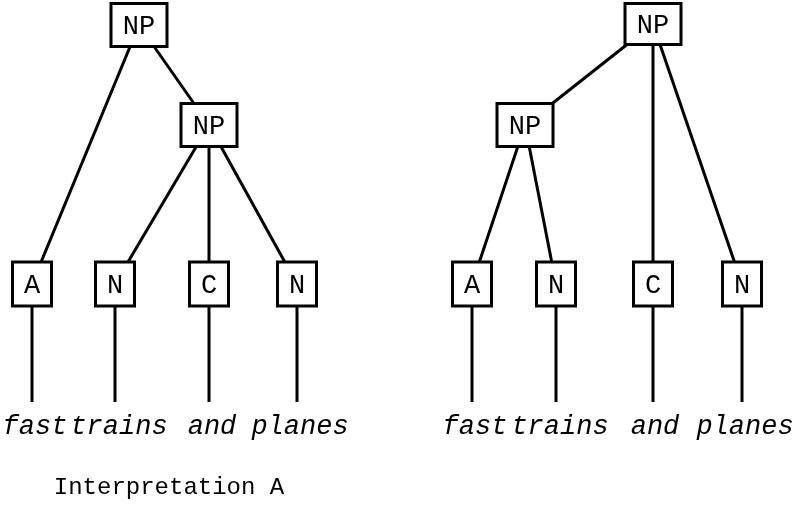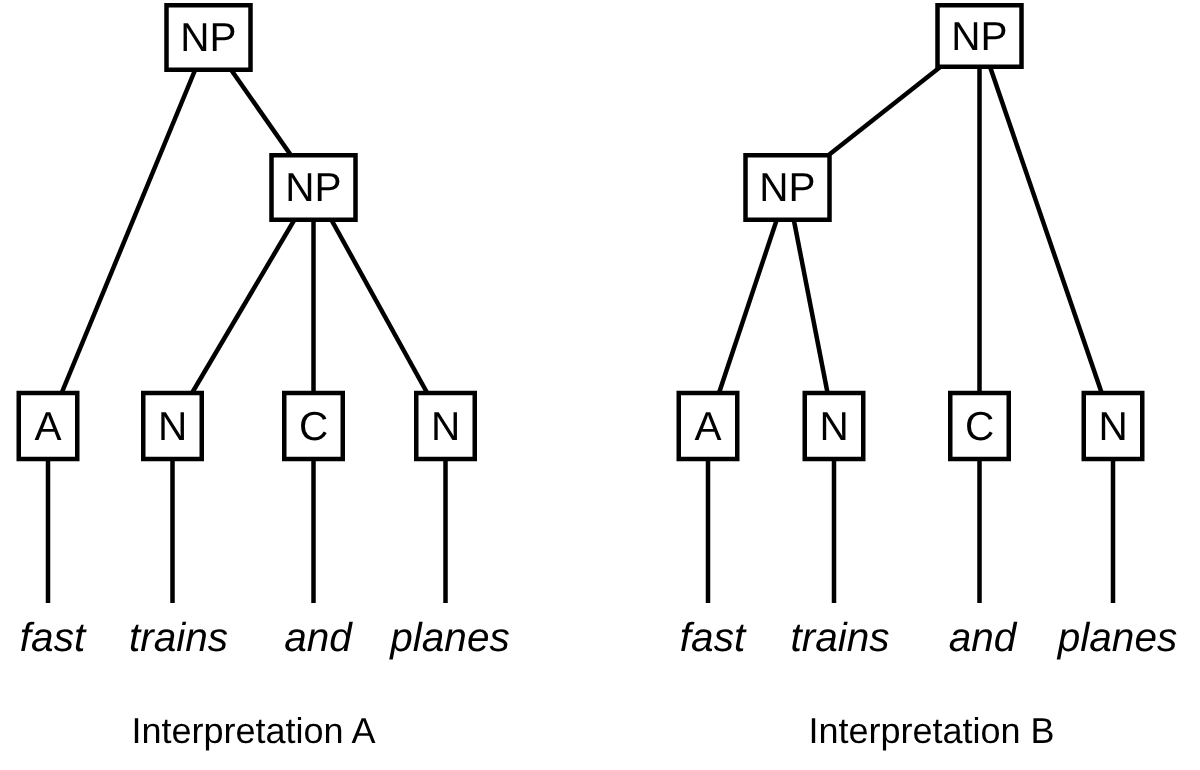--- a/index.html
+++ b/index.html
@@ -6,21 +6,21 @@
     margin: 0;
     padding: 0;
     background: #ffffff;
   }
   #stage {
     position: relative;
     width: 800px;
     height: 513px;
     background: #ffffff;
     overflow: hidden;
-    font-family: Liberation Sans, sans-serif;
+    font-family: Liberation Mono, monospace;
   }
   #tree-svg {
     position: absolute;
     left: 0;
     top: 0;
     display: block;
   }
   .caption {
     position: absolute;
     top: 474px;
@@ -82,14 +82,13 @@
       <rect x="633.5" y="262" width="39" height="44" fill="#ffffff" stroke="#000000" stroke-width="3"></rect>
       <text x="653" y="293" text-anchor="middle" font-size="27" fill="#000000">C</text>
       <rect x="722.5" y="262" width="39" height="44" fill="#ffffff" stroke="#000000" stroke-width="3"></rect>
       <text x="742" y="293" text-anchor="middle" font-size="27" fill="#000000">N</text>
       <text x="475" y="434" text-anchor="middle" font-size="27" font-style="italic" fill="#000000">fast</text>
       <text x="560" y="434" text-anchor="middle" font-size="27" font-style="italic" fill="#000000">trains</text>
       <text x="655" y="434" text-anchor="middle" font-size="27" font-style="italic" fill="#000000">and</text>
       <text x="745" y="434" text-anchor="middle" font-size="27" font-style="italic" fill="#000000">planes</text>
     </svg>
   <div class="caption" id="caption-a">Interpretation A</div>
-  <div class="caption" id="caption-b">Interpretation B</div>
 </div>
 
 </body></html>

